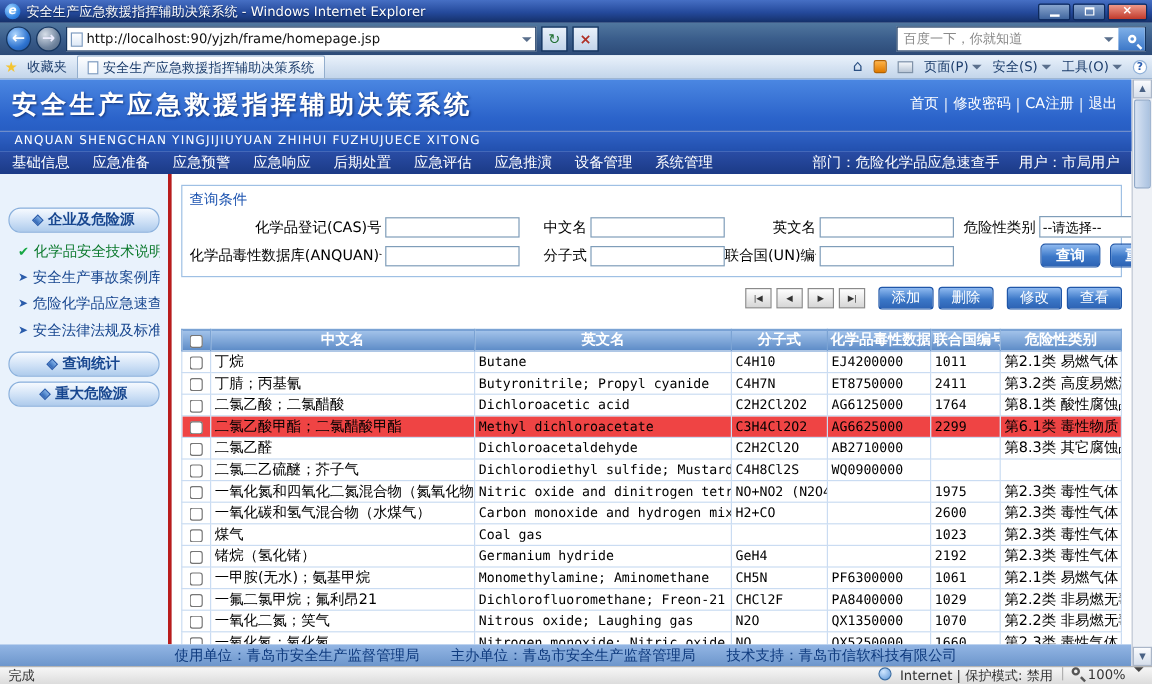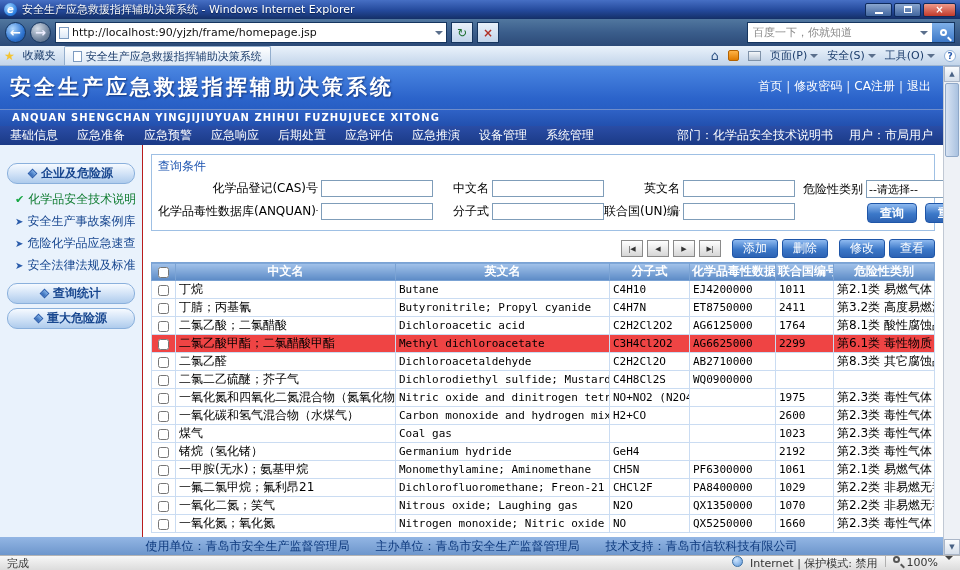--- a/index.html
+++ b/index.html
@@ -52,54 +52,54 @@
   .viewport{flex:1;display:flex;overflow:hidden;background:#fff}
   .page{flex:1;display:flex;flex-direction:column;overflow:hidden}
   .scrollbar{width:17px;background:#eef1f6;border-left:1px solid #c0c8d4;display:flex;flex-direction:column;flex:0 0 auto}
   .sb-arrow{height:16px;background:linear-gradient(#fbfcfe,#d6dfeb);border:1px solid #aab6c8;color:#4a6285;font-size:7px;display:flex;align-items:center;justify-content:center}
   .sb-thumb{height:74px;margin:1px;background:linear-gradient(90deg,#d8e3f3,#aac2e0);border:1px solid #8fa8c8;border-radius:2px}
   .sb-track{flex:1}
 
   
   .app-header{height:60px;background:linear-gradient(#4b87e2 0%,#2b63ca 55%,#2155b8 100%);color:#fff;position:relative;padding:7px 10px 0;flex:0 0 auto}
   .app-title{font-size:21px;font-weight:bold;letter-spacing:3px;text-shadow:1px 1px 2px #12357d}
-  .app-pinyin{position:absolute;left:0;right:0;bottom:0;height:17px;background:linear-gradient(#2f62c6,#2250ae);border-top:1px solid rgba(255,255,255,.35);font-size:10px;font-weight:bold;letter-spacing:1px;padding:2px 12px;white-space:nowrap;overflow:hidden}
+  .app-pinyin{position:absolute;left:0;right:0;bottom:0;height:17px;background:linear-gradient(#2f62c6,#2250ae);border-top:1px solid rgba(255,255,255,.35);font-size:10px;font-weight:normal;letter-spacing:1px;padding:2px 12px;white-space:nowrap;overflow:hidden}
   .header-links{position:absolute;right:12px;top:12px;font-size:12px;display:flex;gap:4px;align-items:center}
   .hlink{cursor:pointer;white-space:nowrap}
   .hl-sep{opacity:.85}
 
   .app-menubar{height:19px;background:linear-gradient(#2a4da6,#1b3a86);display:flex;align-items:center;color:#fff;font-size:12px;padding:0 10px;flex:0 0 auto}
   .menu-item{margin-right:19px;white-space:nowrap;cursor:pointer}
   .menu-right{margin-left:auto;display:flex;gap:16px;font-size:12px;white-space:nowrap}
 
   .content{flex:1;display:flex;overflow:hidden;background:#fff}
-  .sidebar{width:143px;background:#e9f2fc;border-right:1px solid #b91c1c;padding:14px 5px;flex:0 0 auto}
+  .sidebar{width:143px;background:#e9f2fc;border-right:3px solid #b91c1c;padding:24px 5px;flex:0 0 auto}
   .side-btn{height:21px;margin:4px 2px;background:linear-gradient(#f6faff,#cfe1f6 55%,#aecbec);border:1px solid #8ab0dc;border-radius:10px;display:flex;align-items:center;justify-content:center;gap:5px;color:#17468f;font-weight:bold;font-size:12px;cursor:pointer}
   .side-ic{width:7px;height:7px;background:linear-gradient(#7fb0e8,#2e64b4);transform:rotate(45deg);border:1px solid #2a5cab;flex:0 0 auto}
   .side-links{display:flex;flex-direction:column;gap:5px;margin:7px 2px 9px 10px}
   .side-link{font-size:12px;color:#17468f;display:flex;gap:4px;align-items:center;white-space:nowrap;overflow:hidden;cursor:pointer}
   .side-link .arrow{color:#2a5cab;font-size:10px;flex:0 0 auto}
   .side-link.active{color:#0c7a2e}
   .side-link.active .arrow{color:#17a844;font-size:11px}
 
   .main{flex:1;padding:9px 8px 0;display:flex;flex-direction:column;overflow:hidden}
   .query-box{border:1px solid #9fc0e4;padding:3px 6px 7px;flex:0 0 auto}
   .query-title{color:#1d54b0;font-weight:normal;font-size:12px}
-  .q-row{display:flex;align-items:flex-start;margin-top:5px}
+  .q-row{display:flex;align-items:center;margin-top:5px}
   .q-cell{display:flex;align-items:center;gap:3px}
   .q-c1{width:282px}.q-c2{width:178px}.q-c3{width:192px}.q-c4{flex:1}
   .q-label{text-align:right;font-size:12px;white-space:nowrap;overflow:hidden;color:#000}
   .q-c1 .q-label{width:160px}.q-c2 .q-label{width:56px}.q-c3 .q-label{width:76px}.q-c4 .q-label{width:68px}
   .q-input{width:112px;height:17px;border:1px solid #7f9db9;background:#fff;font-size:11px;padding:0 2px;font-family:"DejaVu Sans",sans-serif}
   .fake-select{width:116px;height:18px;border:1px solid #7f9db9;background:#fff;display:flex;align-items:center;cursor:pointer}
   .fake-select .sel-text{flex:1;font-size:11px;padding:0 2px;white-space:nowrap;overflow:hidden}
   .btn-blue{height:20px;min-width:50px;padding:0 10px;background:linear-gradient(#8fbaf0,#3c78c8 55%,#2d63b4);border:1px solid #1f56a8;border-radius:4px;color:#fff;font-size:12px;font-weight:bold;cursor:pointer;font-family:"DejaVu Sans",sans-serif}
   .q-buttons{display:flex;gap:8px;margin-left:72px}
 
-  .action-row{display:flex;justify-content:flex-end;align-items:center;gap:4px;margin:8px 0 4px;flex:0 0 auto}
+  .action-row{display:flex;justify-content:flex-end;align-items:center;gap:4px;margin:8px 0 16px;flex:0 0 auto}
   .pager-btn{width:22px;height:17px;background:linear-gradient(#ffffff,#d6d6d6);border:1px solid #8a8a8a;font-size:7px;color:#333;display:flex;align-items:center;justify-content:center;cursor:pointer}
   .act-btn{height:19px;min-width:46px;padding:0 8px;background:linear-gradient(#8fbaf0,#3c78c8 55%,#2d63b4);border:1px solid #1f56a8;border-radius:3px;color:#fff;font-size:12px;cursor:pointer;font-family:"DejaVu Sans",sans-serif}
   .act-btn.grp{margin-left:7px}
 
   table.data{width:100%;border-collapse:collapse;border:1px solid #6f9ace;table-layout:fixed;flex:0 0 auto}
   .data th{background:linear-gradient(#a3c3ea,#5b8ac6);color:#fff;font-size:12px;font-weight:bold;height:18px;border:1px solid #7ba3d4;padding:0 2px;white-space:nowrap;overflow:hidden}
   .data td{border:1px solid #cadcf2;height:15px;font-size:12px;padding:0 3px;white-space:nowrap;overflow:hidden;color:#000}
   .data td.mono{font-family:"DejaVu Sans Mono","Liberation Mono",monospace;font-size:11px}
   .data td.chk,.data th.col-chk{text-align:center;padding:0}
   .data tr.hl td{background:#ef4444}
@@ -201,21 +201,21 @@
             <span class="menu-item">应急准备</span>
             <span class="menu-item">应急预警</span>
             <span class="menu-item">应急响应</span>
             <span class="menu-item">后期处置</span>
             <span class="menu-item">应急评估</span>
             <span class="menu-item">应急推演</span>
             <span class="menu-item">设备管理</span>
             <span class="menu-item">系统管理</span>
           </span>
         <span class="menu-right">
-          <span>部门：化学品安全技术说明书</span>
+          <span>部门：危险化学品应急速查手</span>
           <span>用户：市局用户</span>
         </span>
       </div>
 
       <div class="content">
 
         <div class="sidebar">
             <div class="side-btn">
               <span class="side-ic"></span>
               <span>企业及危险源</span>

